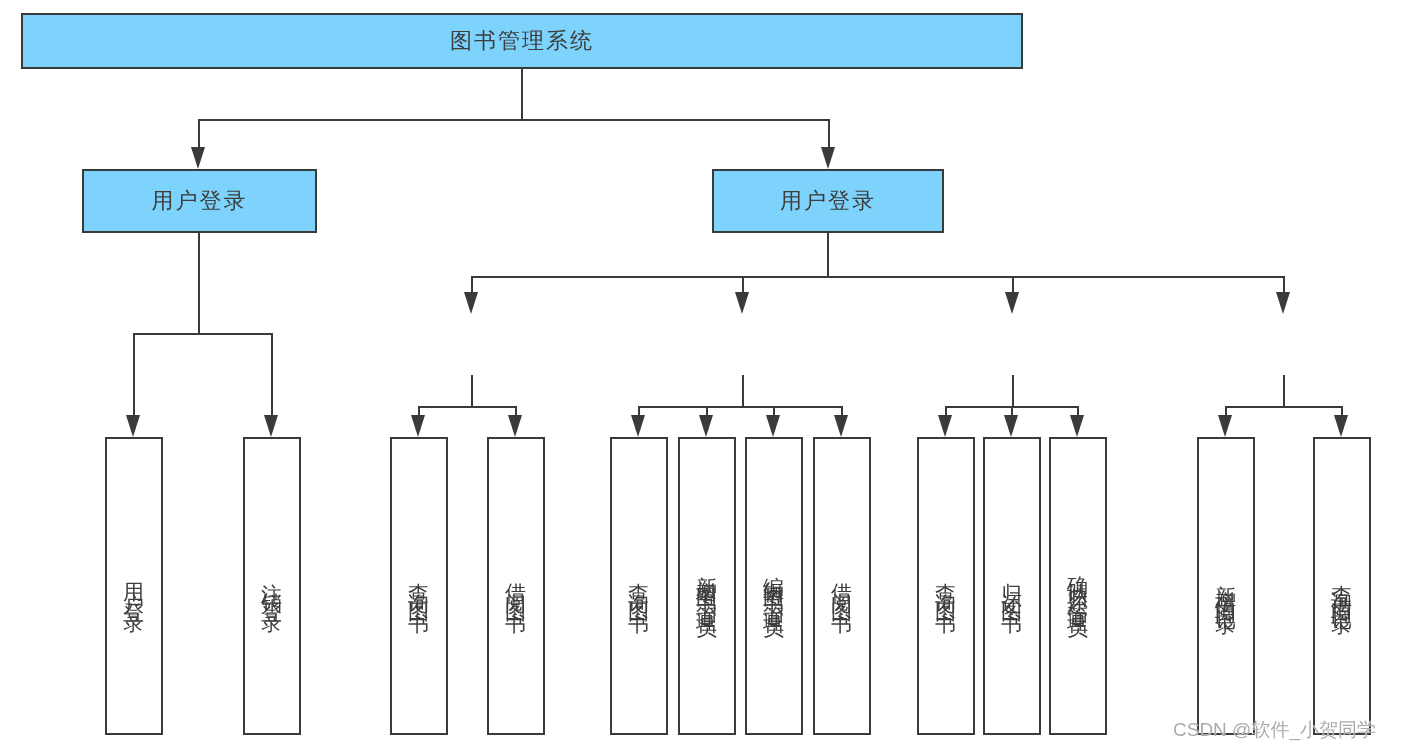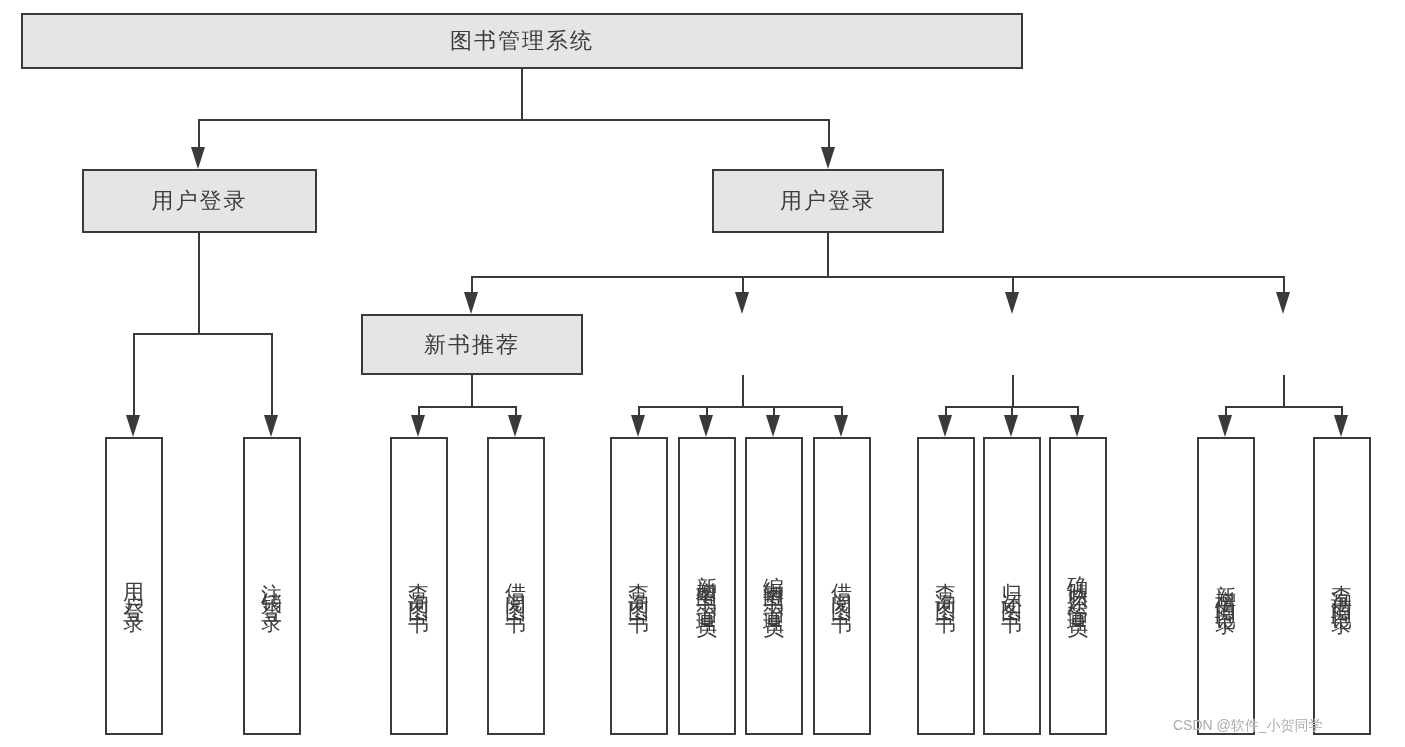--- a/index.html
+++ b/index.html
@@ -14,21 +14,21 @@
   .canvas{
     position:relative;
     width:1405px;height:747px;
     background:var(--bg);
     overflow:hidden;
   }
   
   .hbox{
     position:absolute;
     border:2.5px solid var(--line);
-    background:#e5e5e5;
+    background:#7dd3fc;
     display:flex;align-items:center;justify-content:center;
   }
   .hbox span{
     color:var(--text);
     font-size:22px;
     letter-spacing:2px;
     white-space:nowrap;
   }
   
   .vbox{
@@ -56,21 +56,21 @@
     position:absolute;
     width:0;height:0;
     border-left:7.5px solid transparent;
     border-right:7.5px solid transparent;
     border-top:22px solid var(--line);
   }
   .watermark{
     position:absolute;
     left:1173px;top:717px;
     color:var(--wm);
-    font-size:14px;
+    font-size:19px;
     white-space:nowrap;
     z-index:5;
     text-shadow:0 0 1px #fff;
   }
 </style>
 </head>
 <body>
 
 <div class="canvas">
 
@@ -78,23 +78,20 @@
     <span>图书管理系统</span>
   </div>
 
   <div class="hbox" style="left:82px;top:169px;width:235px;height:64px">
     <span>用户登录</span>
   </div>
   <div class="hbox" style="left:712px;top:169px;width:232px;height:64px">
     <span>用户登录</span>
   </div>
 
-  <div class="hbox" style="left:361px;top:314px;width:222px;height:61px">
-    <span>新书推荐</span>
-  </div>
 
   <div class="vbox" style="left:105px">
     <span>用户登录</span>
   </div>
   <div class="vbox" style="left:243px">
     <span>注销登录</span>
   </div>
 
   <div class="vbox" style="left:390px">
     <span>查询图书</span>

